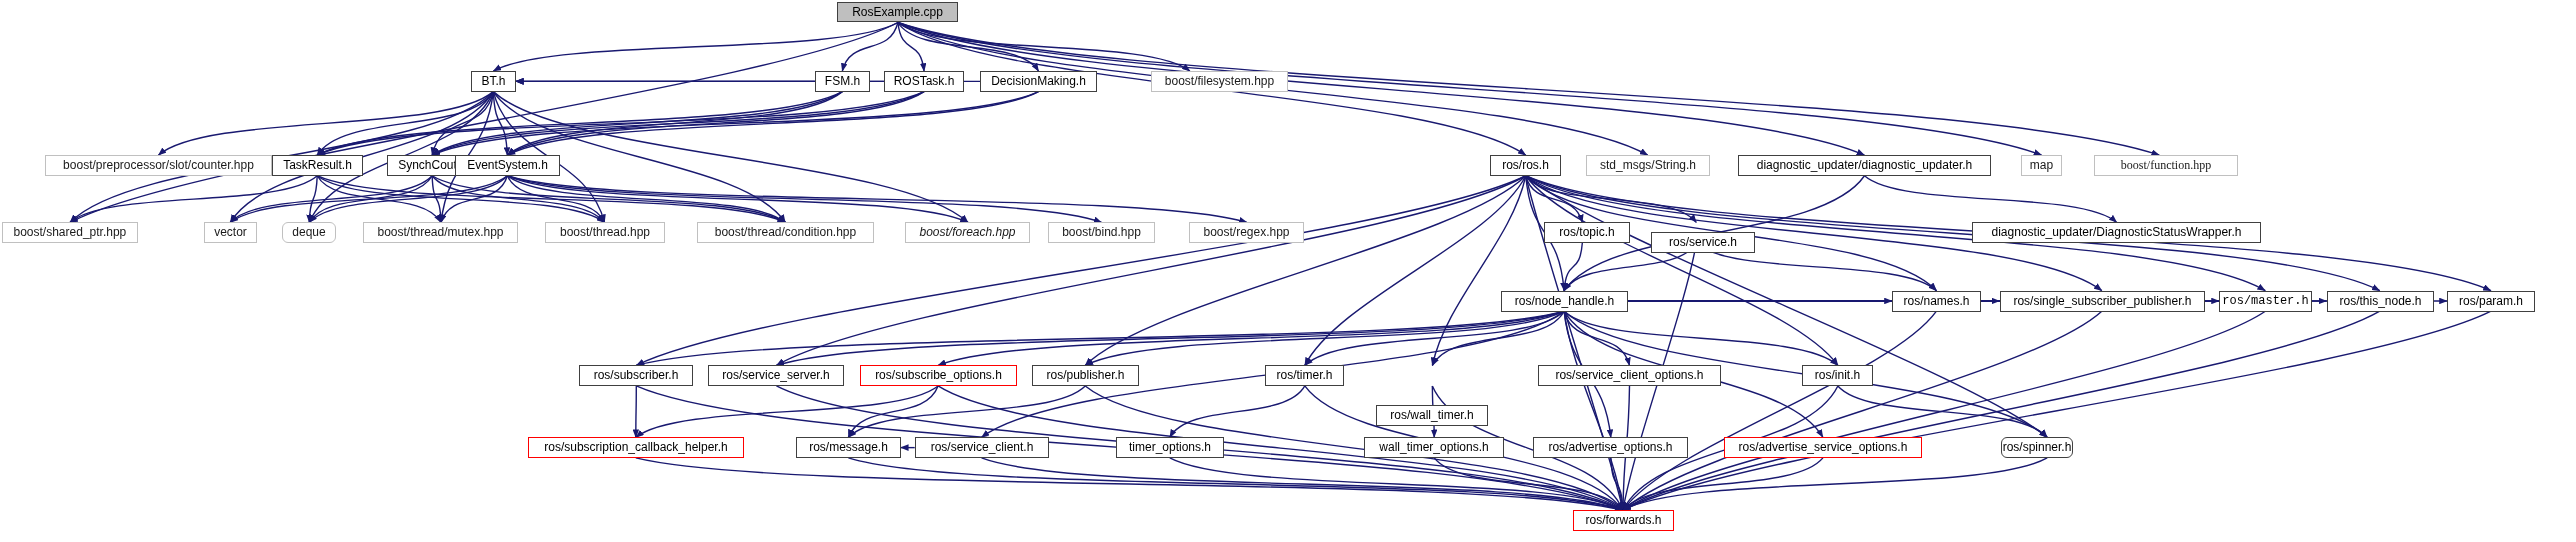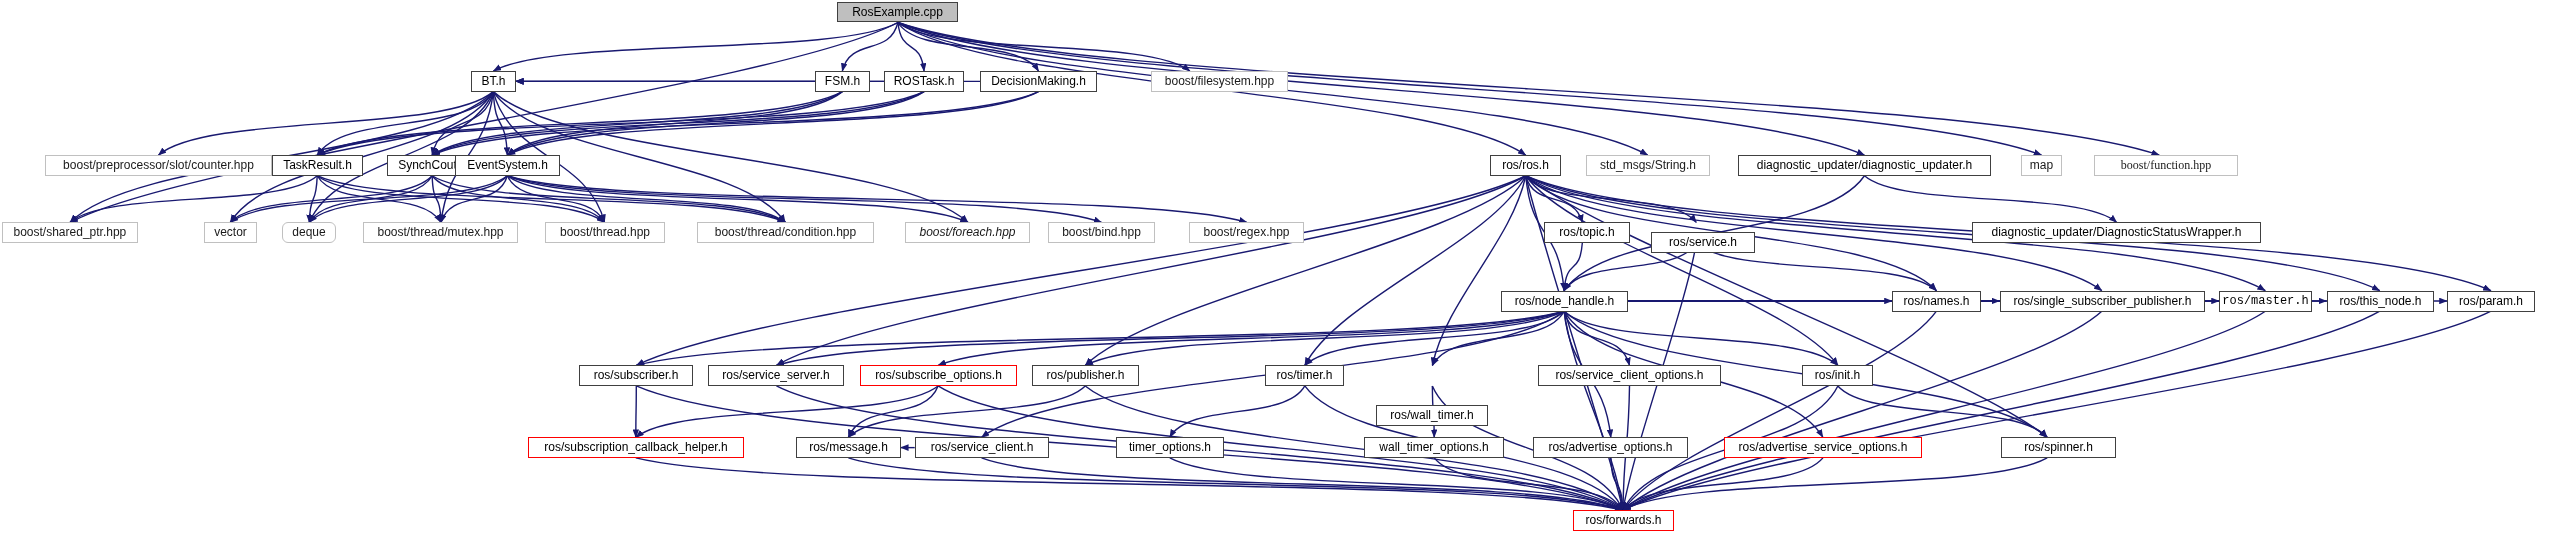--- a/index.html
+++ b/index.html
@@ -215,17 +215,17 @@
       <div class="node" style="left: 1376px; top: 365px; width: 112px; margin-top: 40px;">ros/wall_timer.h</div>
       <div class="node" style="left: 1538px; top: 365px; width: 183px;">ros/service_client_options.h</div>
       <div class="node" style="left: 1802px; top: 365px; width: 71px;">ros/init.h</div>
       <div class="node red" style="left: 528px; top: 437px; width: 216px;">ros/subscription_callback_helper.h</div>
       <div class="node" style="left: 796px; top: 437px; width: 105px;">ros/message.h</div>
       <div class="node" style="left: 915px; top: 437px; width: 134px;">ros/service_client.h</div>
       <div class="node" style="left: 1116px; top: 437px; width: 108px;">timer_options.h</div>
       <div class="node" style="left: 1364px; top: 437px; width: 140px;">wall_timer_options.h</div>
       <div class="node" style="left: 1533px; top: 437px; width: 155px;">ros/advertise_options.h</div>
       <div class="node red" style="left: 1724px; top: 437px; width: 198px;">ros/advertise_service_options.h</div>
-      <div class="node" style="left: 2001px; top: 437px; width: 115px;">ros/spinner.h</div>
+      <div class="node" style="left: 2001px; top: 437px; width: 72px; border-radius: 6px;">ros/spinner.h</div>
       <div class="node red" style="left: 1573px; top: 510px; width: 101px;">ros/forwards.h</div>
     </div>
 </div>
 
 
 </body></html>

